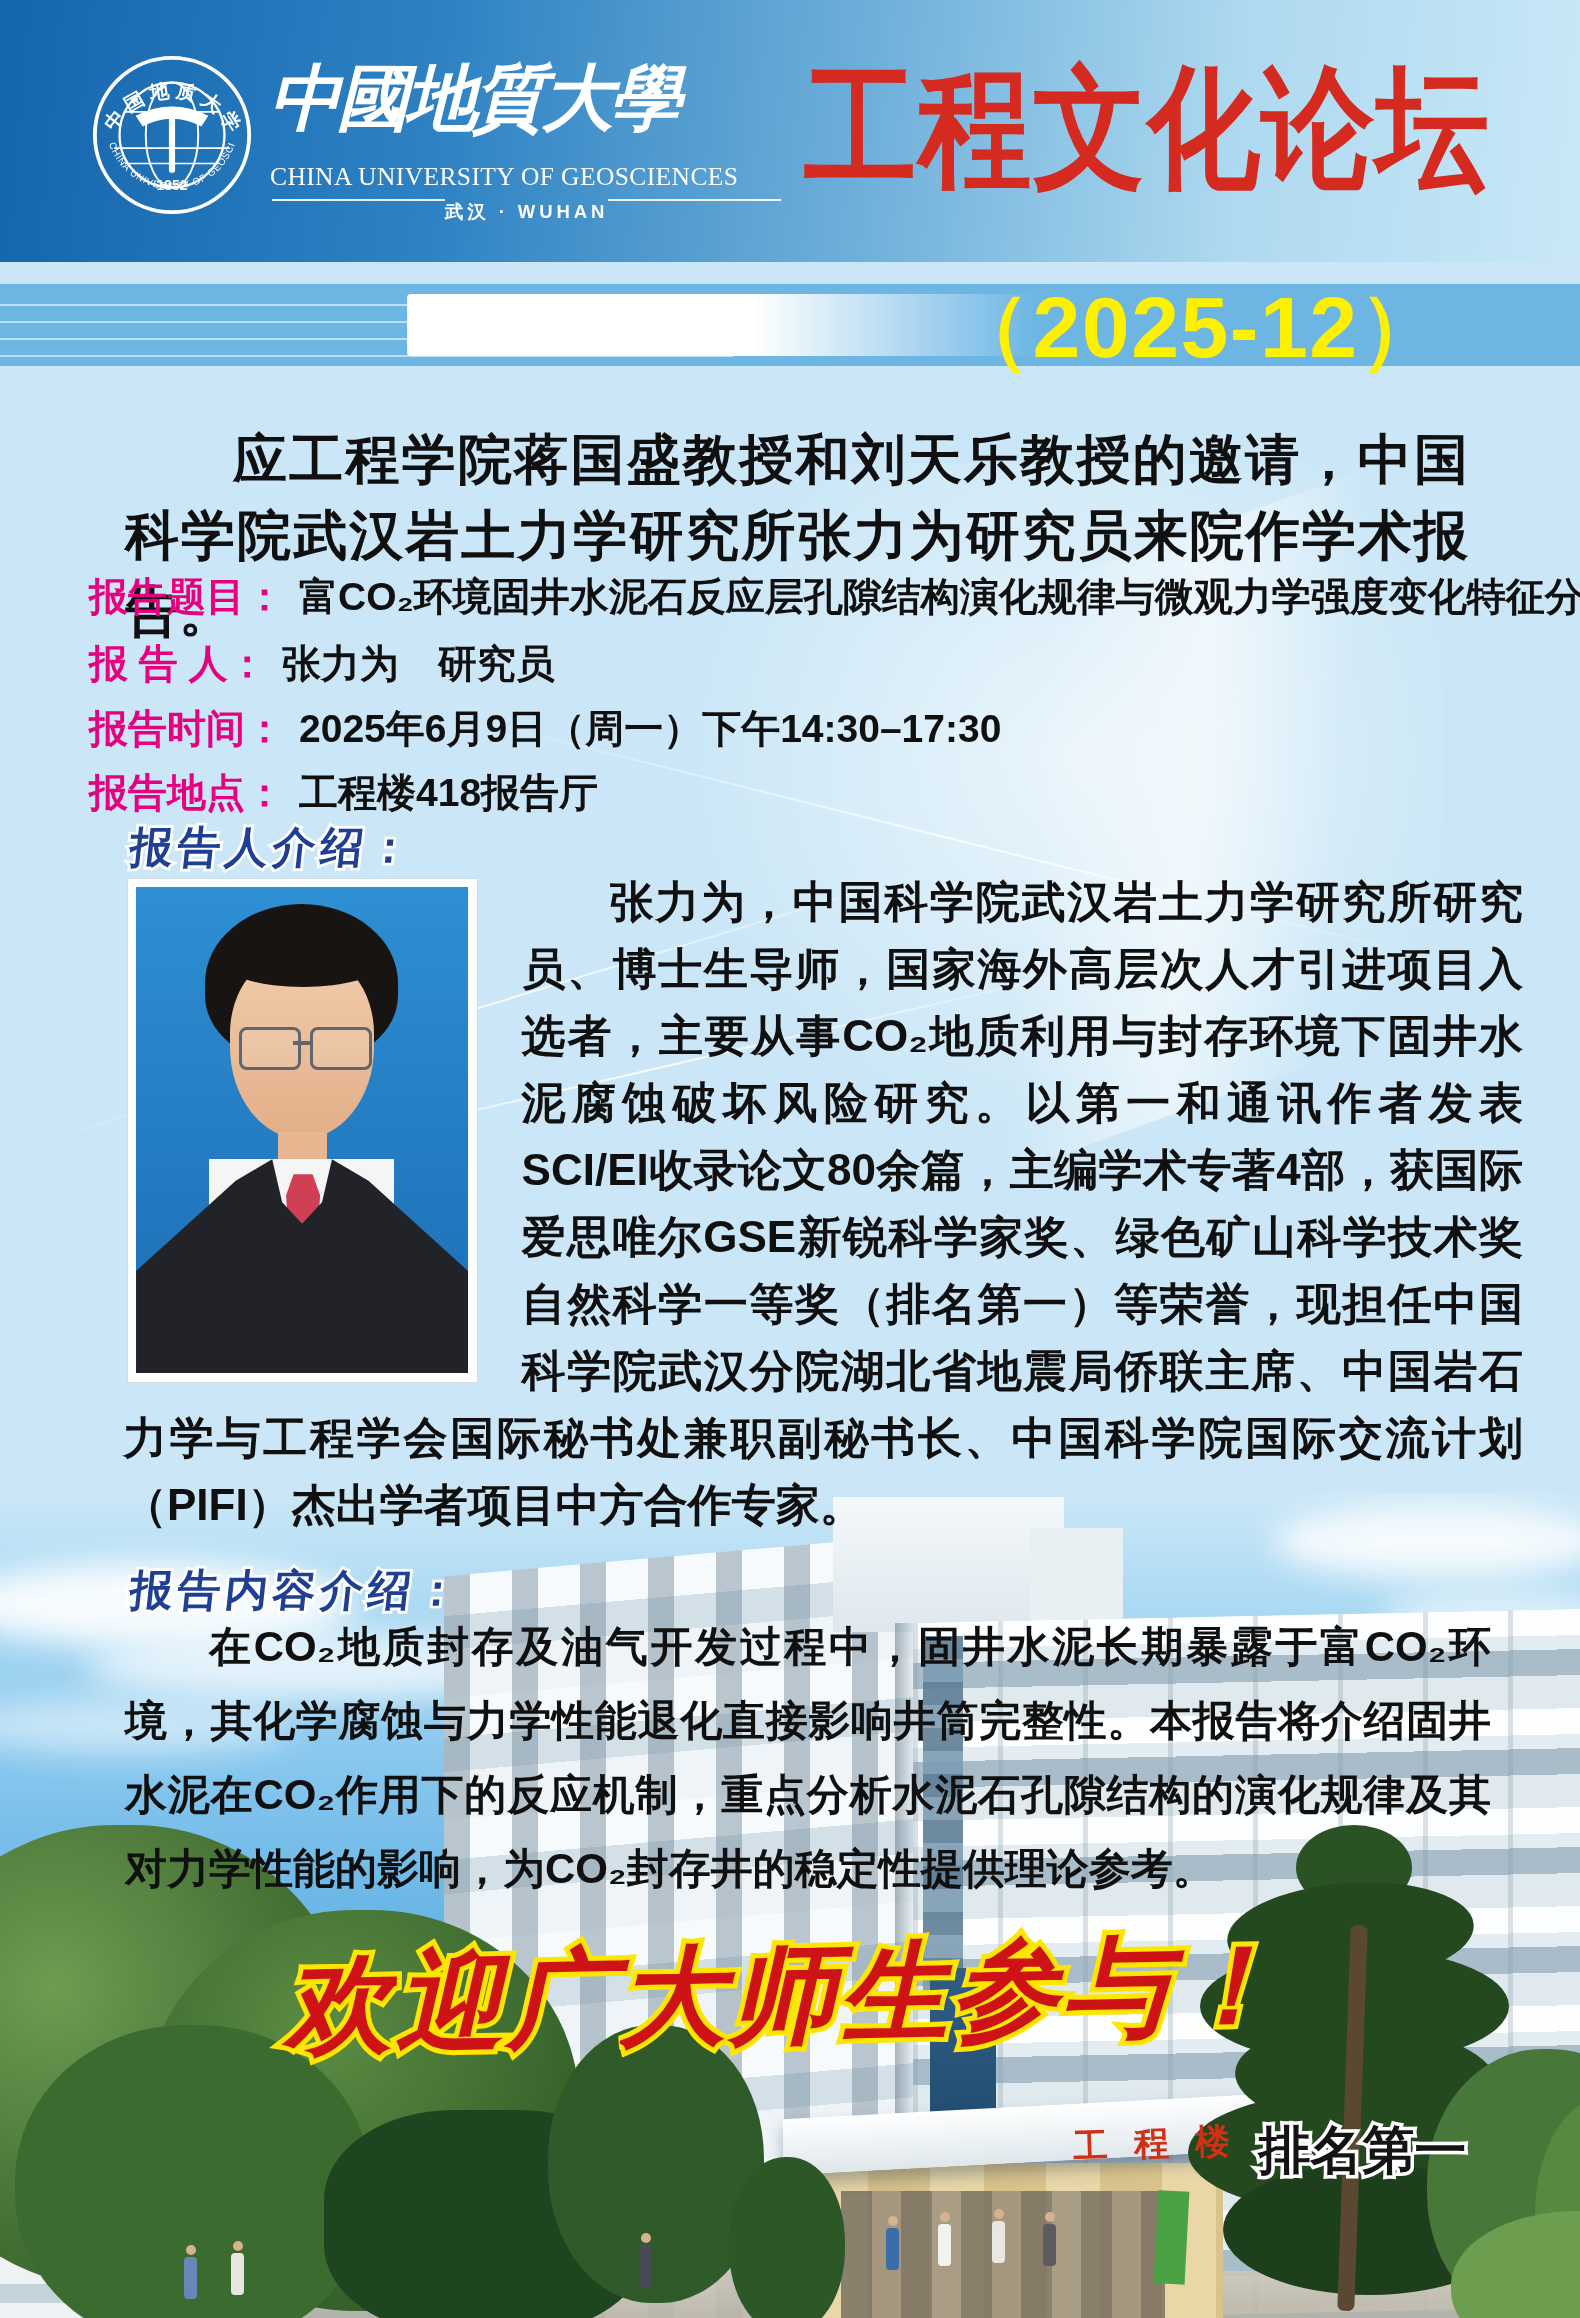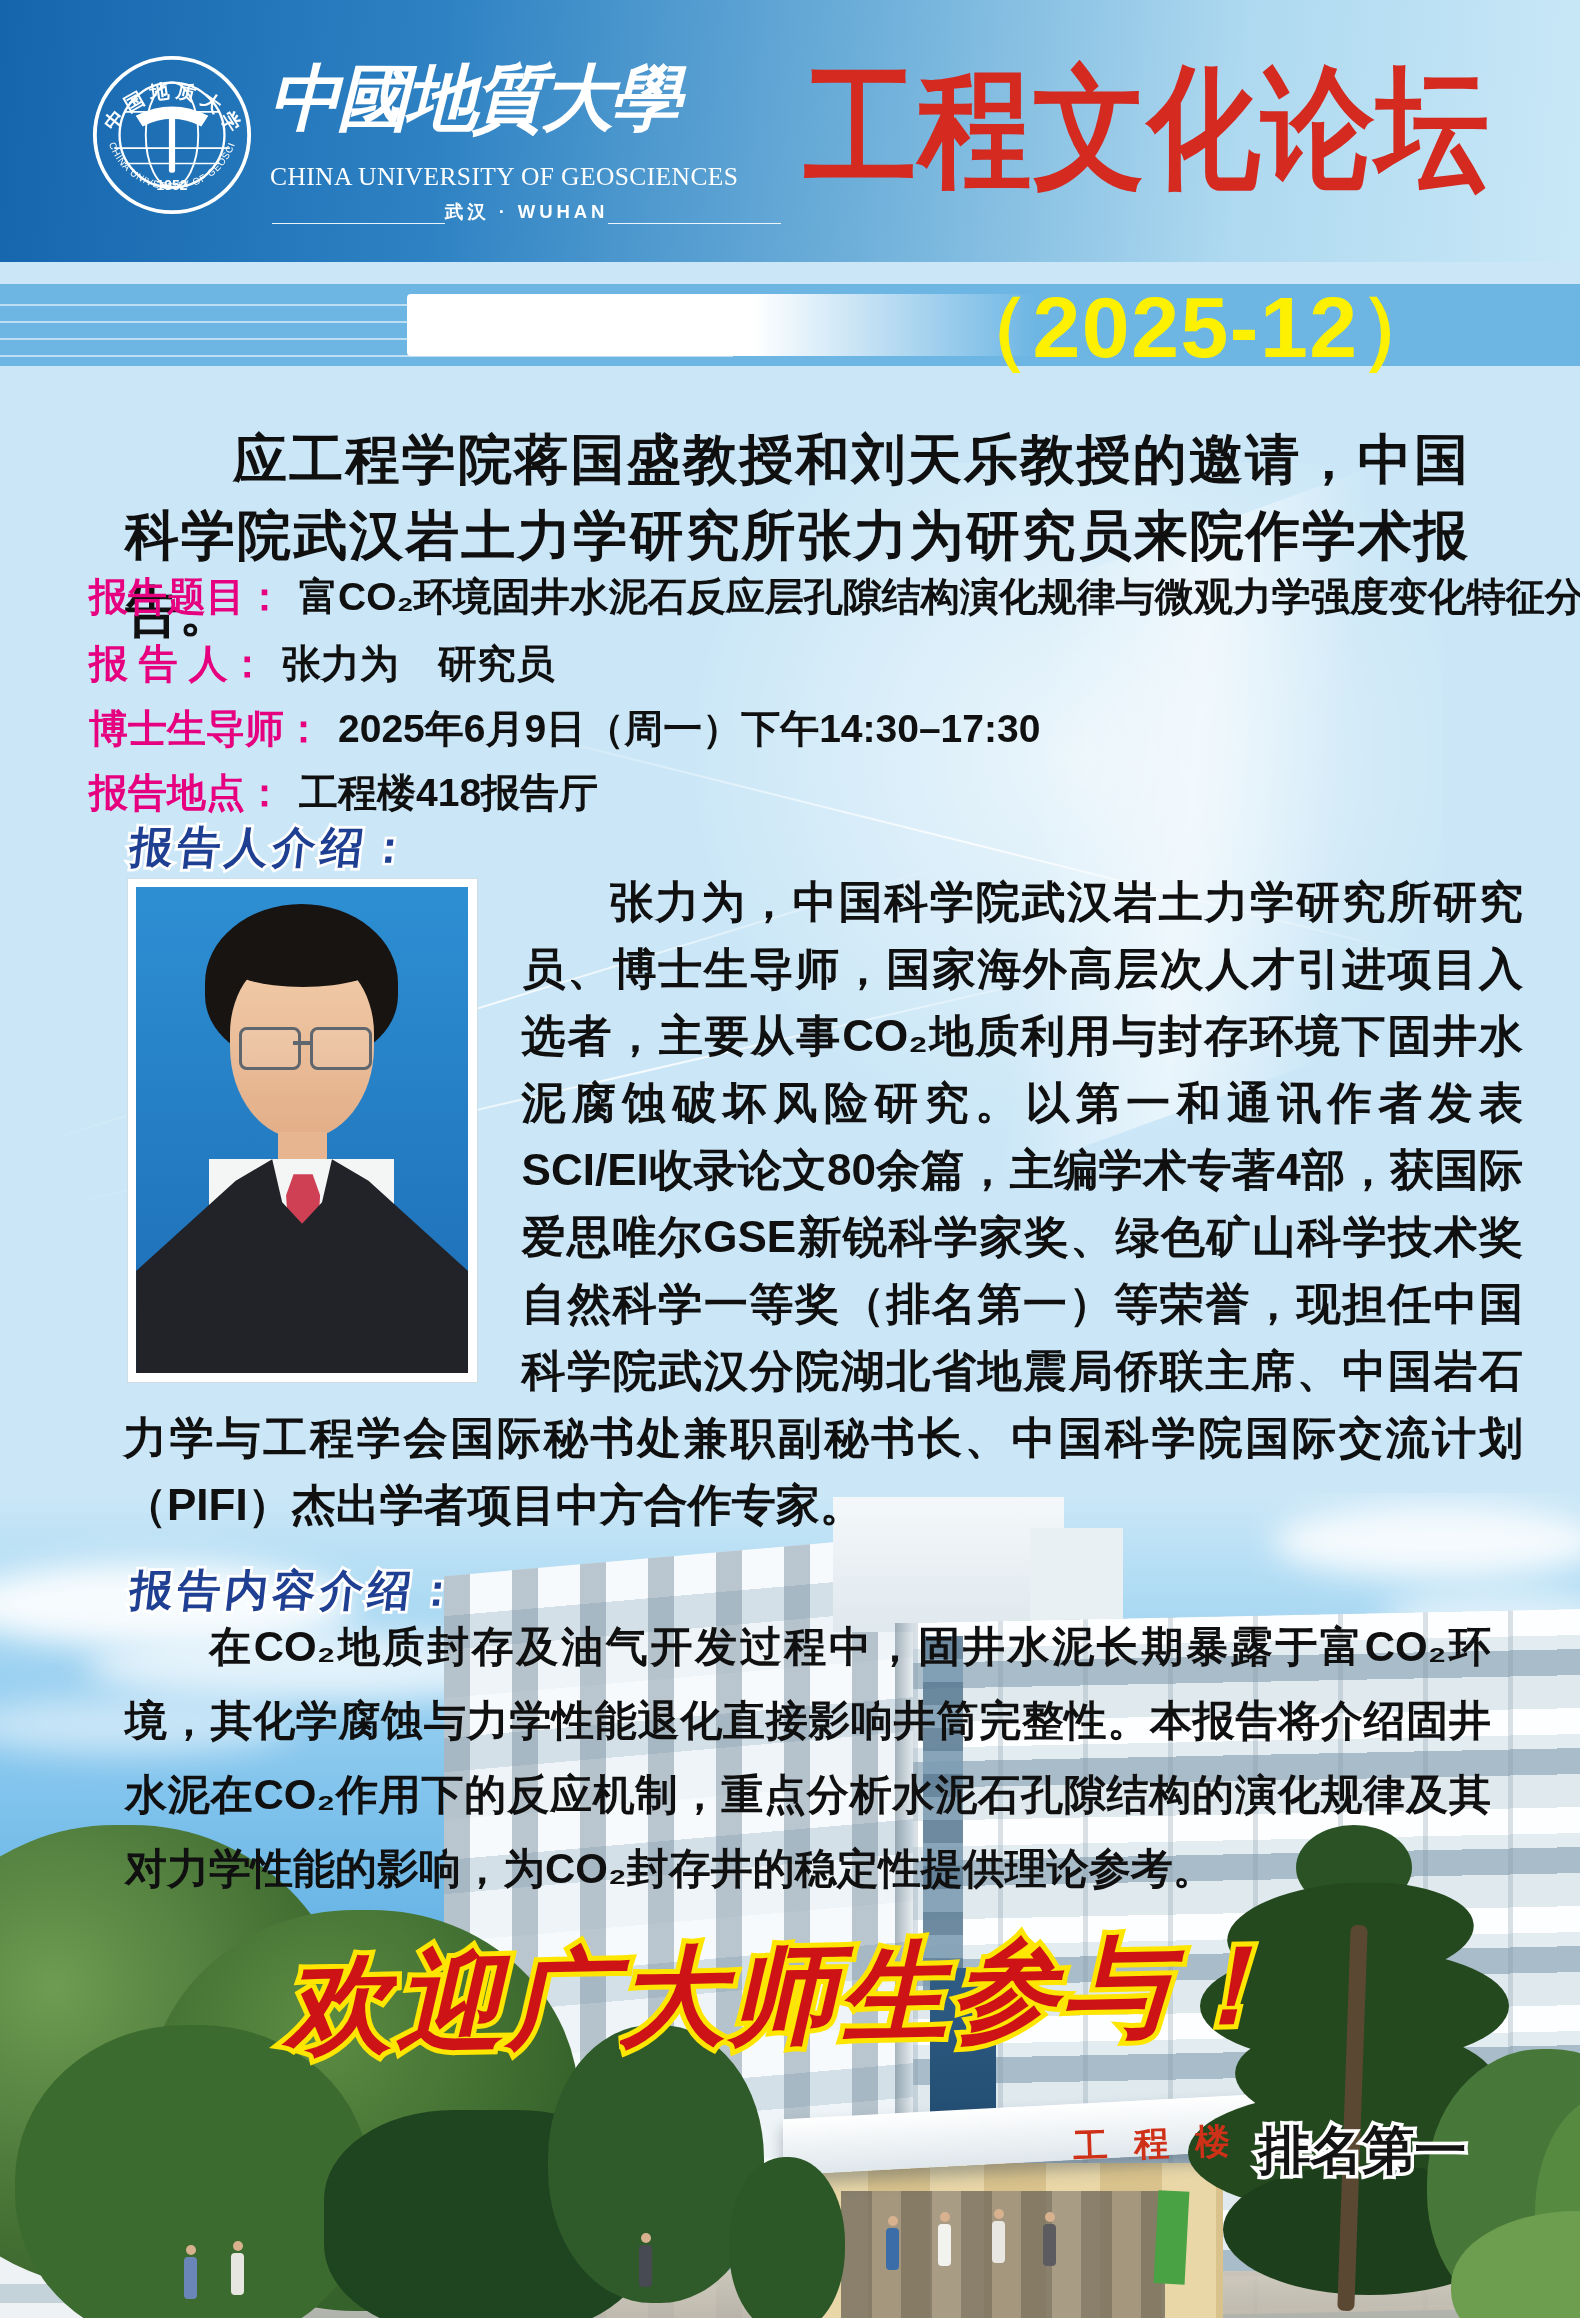--- a/index.html
+++ b/index.html
@@ -15,21 +15,21 @@
   .s2{left:23px;top:999px;width:964px;transform:rotate(-17deg);}
   .s3{left:463px;top:841px;width:1003px;transform:rotate(14deg);}
   
   .header{position:absolute;left:0;top:0;width:1580px;height:262px;z-index:2;
           background:linear-gradient(95deg,#1565ad 0%,#2e82c3 28%,#6fb0da 55%,#aed9f0 78%,#c9e8f7 100%);}
   .seal{position:absolute;left:91px;top:54px;width:162px;height:162px;}
   .univ-zh{position:absolute;left:269px;top:48px;width:525px;font-size:72px;line-height:100px;color:#fff;
            font-weight:700;font-style:italic;letter-spacing:-3.9px;white-space:nowrap;}
   .univ-en{position:absolute;left:270px;top:162px;width:519px;font-size:25.5px;color:#fff;white-space:nowrap;
            font-family:"Liberation Serif","DejaVu Serif",serif;letter-spacing:0.4px;}
-  .univ-city{position:absolute;left:272px;top:199px;width:509px;display:flex;align-items:flex-end;
+  .univ-city{position:absolute;left:272px;top:199px;width:509px;display:flex;align-items:flex-start;
              color:#fff;font-size:18.5px;letter-spacing:3.9px;font-weight:600;}
   .univ-city .line{flex:1;height:1.5px;background:#fff;opacity:.9;}
   .forum-title{position:absolute;left:804px;top:51px;width:772px;font-size:133px;line-height:154px;font-weight:900;
                color:#d42a20;white-space:nowrap;transform:scaleX(.85);transform-origin:left;letter-spacing:1.5px;}
   
   .band{position:absolute;left:0;top:284px;width:1580px;height:82px;background:#6db6e4;z-index:2;}
   .stripes{position:absolute;left:0;top:5.4px;width:733px;height:71px;
            background:repeating-linear-gradient(180deg,rgba(255,255,255,0) 0 15.4px,rgba(255,255,255,.55) 15.4px 17px);}
   .white-box{position:absolute;left:407px;top:10px;width:629px;height:62px;border-radius:3.9px;
              background:linear-gradient(90deg,#ffffff 0%,#ffffff 55%,rgba(255,255,255,0) 100%);}
@@ -191,21 +191,21 @@
 
   <div class="intro">应工程学院蒋国盛教授和刘天乐教授的邀请，中国科学院武汉岩土力学研究所张力为研究员来院作学术报告。</div>
 
   <div class="row r1">
     <span class="lbl">报告题目：</span><span class="val">富CO₂环境固井水泥石反应层孔隙结构演化规律与微观力学强度变化特征分析</span>
   </div>
   <div class="row r2">
     <span class="lbl">报 告 人：</span><span class="val">张力为　研究员</span>
   </div>
   <div class="row r3">
-    <span class="lbl">博士生导师：</span><span class="val">2025年6月9日（周一）下午14:30–17:30</span>
+    <span class="lbl">报告时间：</span><span class="val">2025年6月9日（周一）下午14:30–17:30</span>
   </div>
   <div class="row r4">
     <span class="lbl">报告地点：</span><span class="val">工程楼418报告厅</span>
   </div>
 
   <div class="sec-label lab-speaker">报告人介绍：</div>
   <div class="bio">
     <div class="photo">
       <div class="portrait">
         <div class="hair"></div>

